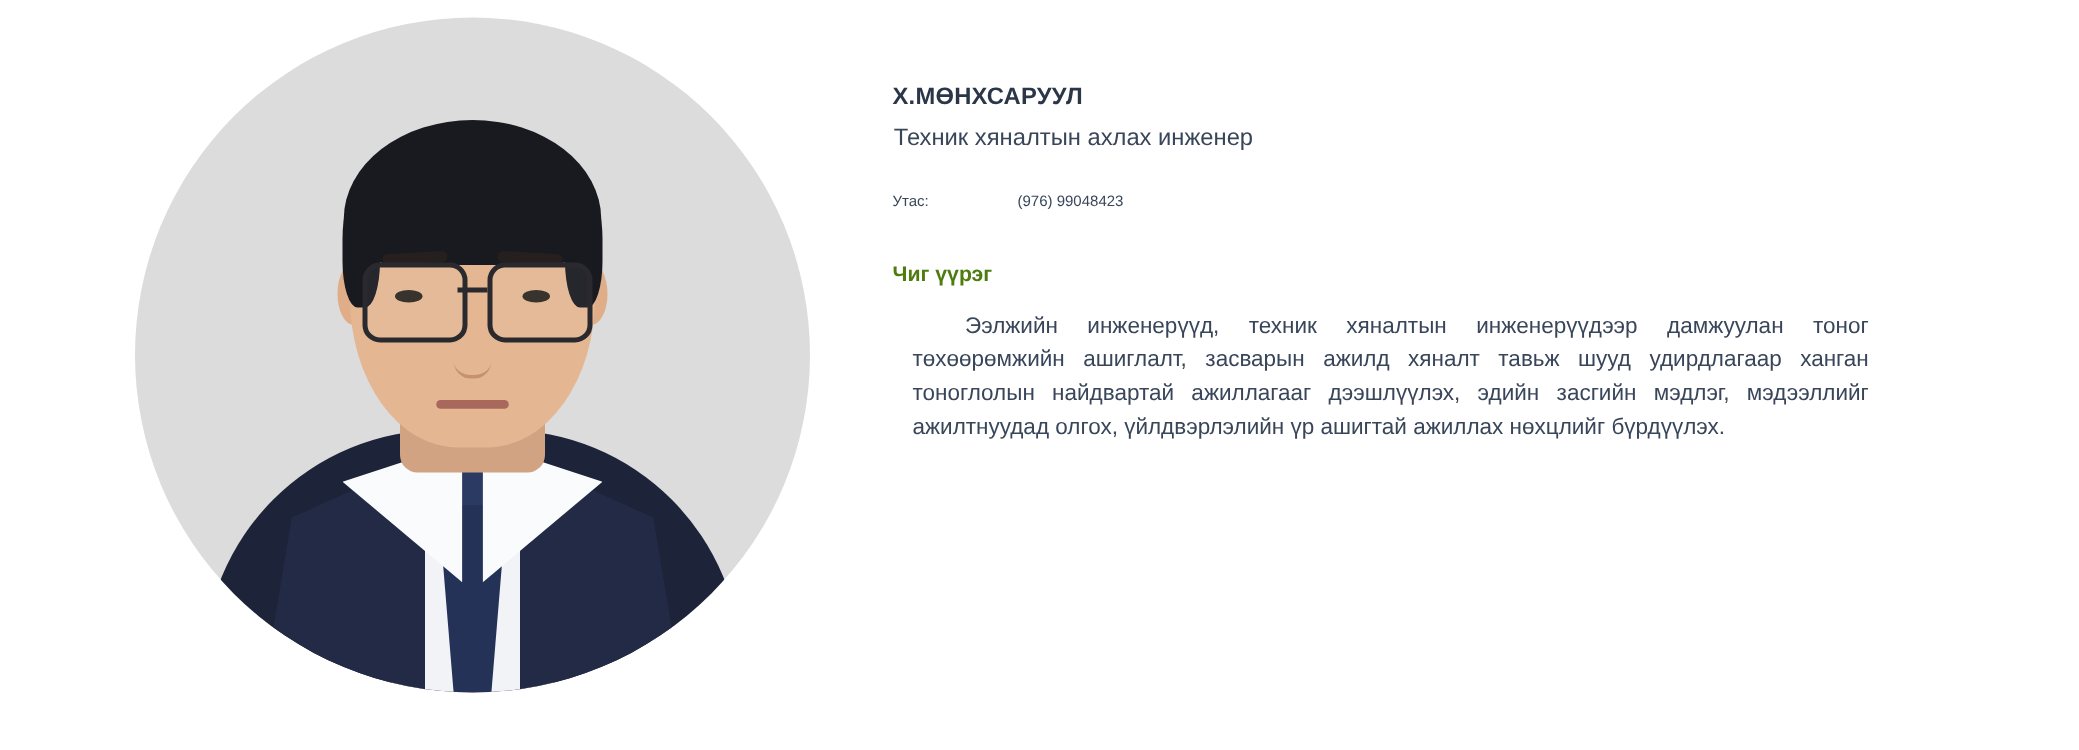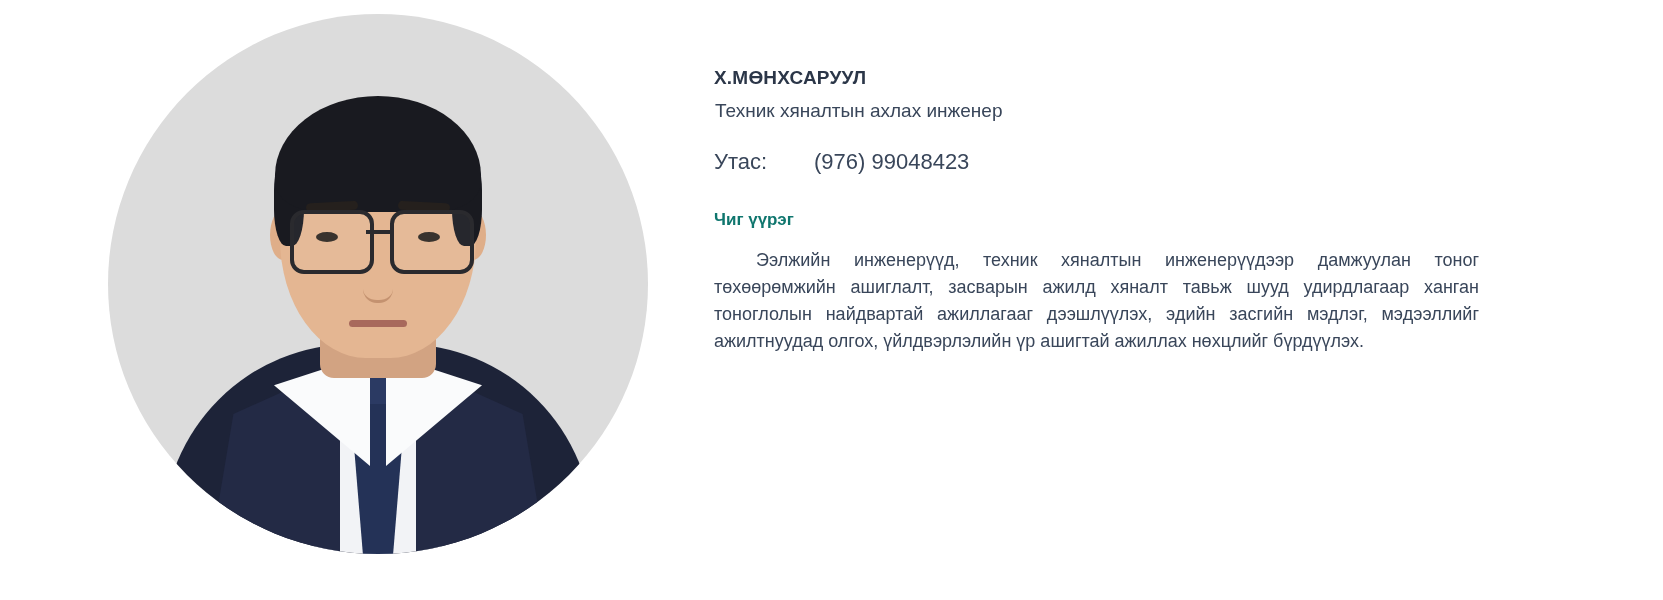--- a/index.html
+++ b/index.html
@@ -249,46 +249,46 @@
   }
   .position {
     font-size: 19px;
     font-weight: normal;
     color: #39465a;
     margin: 0 0 26px 1px;
     line-height: 1.1;
   }
   .contact-row {
     display: block;
-    font-size: 22px;
+    font-size: 12px;
     color: #39465a;
     line-height: 27px;
     white-space: nowrap;
   }
   .contact-label {
     display: inline-block;
     width: 100px;
   }
   .contact-value {
     display: inline-block;
   }
   .section-title {
     font-size: 17px;
     font-weight: bold;
-    color: #0f766e;
+    color: #4d7c0f;
     margin: 36px 0 18px 0;
     line-height: 1.1;
   }
   .body-text {
     font-size: 18px;
     line-height: 27px;
     color: #39465a;
     text-align: justify;
     text-justify: inter-word;
-    margin: 0;
+    margin: 16px;
     width: 765px;
   }
   .body-text .indent {
     display: inline-block;
     width: 42px;
   }
 </style>
 </head>
 <body>
 

